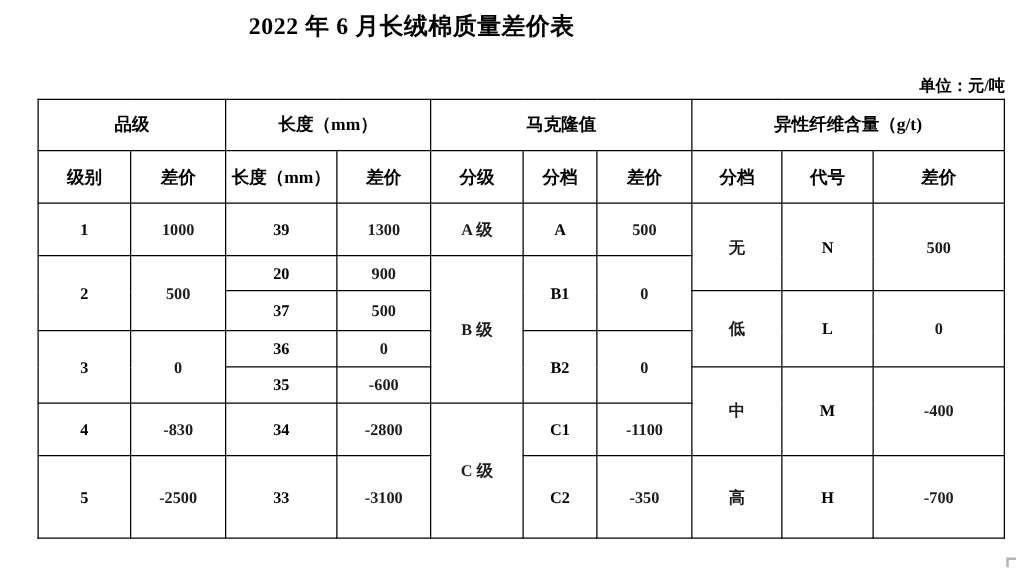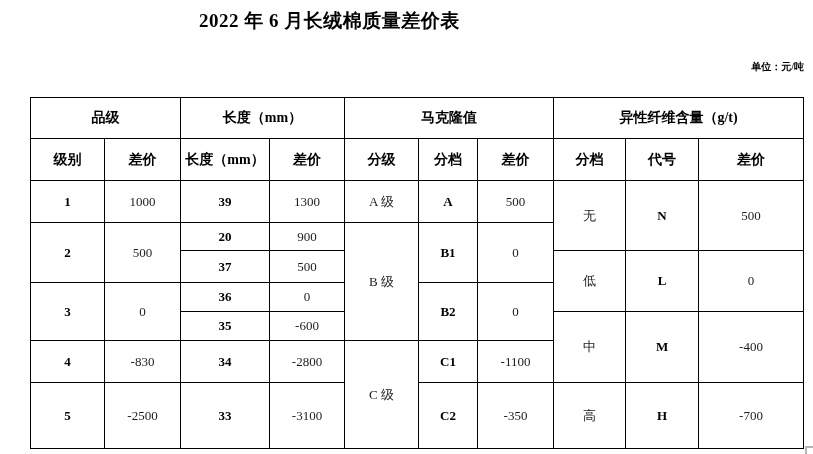--- a/index.html
+++ b/index.html
@@ -22,50 +22,50 @@
     font-size: 19px;
     font-weight: bold;
     color: #000;
     letter-spacing: 0.5px;
     white-space: nowrap;
   }
   .unit {
     position: absolute;
     right: 9px;
     top: 60px;
-    font-size: 10px;
+    font-size: 13px;
     font-weight: bold;
     color: #000;
     white-space: nowrap;
   }
   table.price-table {
     position: absolute;
     left: 30px;
-    top: 97px;
+    top: 79px;
     border-collapse: collapse;
     table-layout: fixed;
     width: 774px;
   }
   .price-table th, .price-table td {
     border: 1px solid #000;
     padding: 0;
     text-align: center;
     vertical-align: middle;
     color: #000;
     overflow: hidden;
   }
   .price-table th {
     font-size: 14px;
     font-weight: bold;
   }
   .price-table td {
     font-size: 13px;
   }
   td.b { font-weight: bold; color: #000; }
-  td.reg { font-weight: normal; color: #1c1c1c; }
+  td.reg { font-weight: bold; color: #1c1c1c; }
   .resize-handle {
     position: absolute;
     left: 805px;
     top: 446px;
     width: 10px;
     height: 10px;
     border: 2px solid #b4b4b4;
     background: #ffffff;
     box-sizing: border-box;
   }

